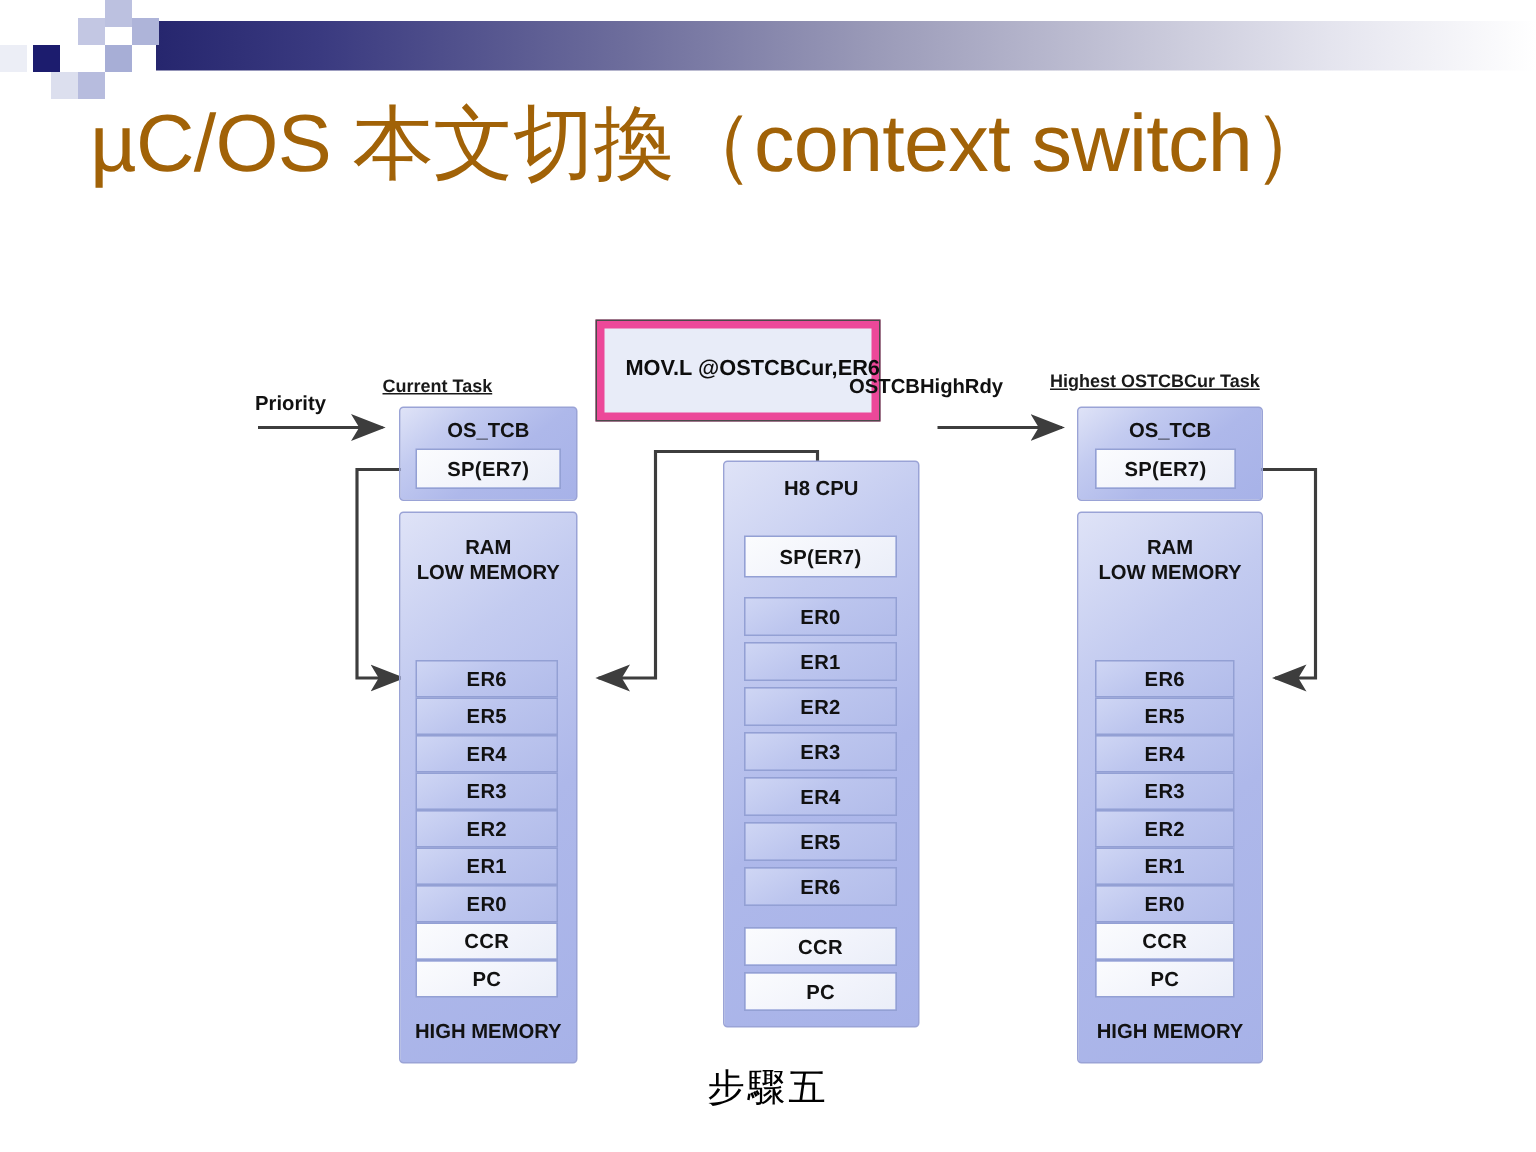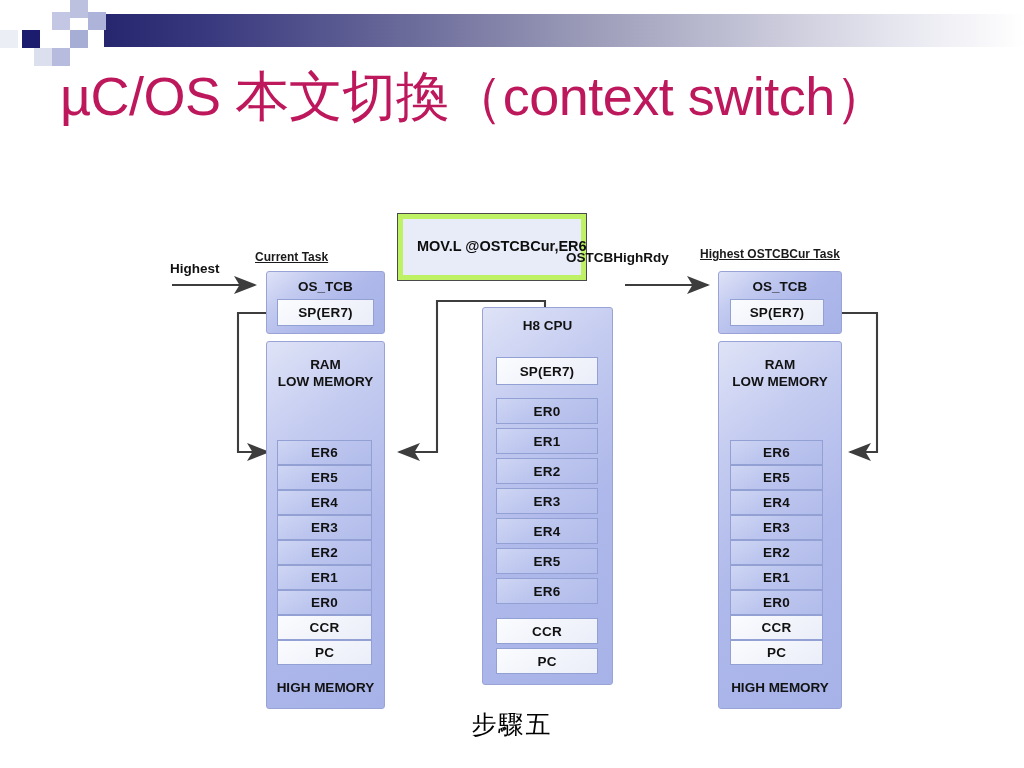--- a/index.html
+++ b/index.html
@@ -26,21 +26,21 @@
   }
   .deco-sq { position: absolute; }
 
   
   #slide-title {
     position: absolute;
     left: 60px; top: 58px;
     width: 900px;
     font-size: 54px;
     line-height: 1.42;
-    color: #be185d;
+    color: #a16207;
     font-weight: 400;
     letter-spacing: -0.5px;
     white-space: pre-wrap;
   }
 
   
   #diagram { position: absolute; left: 0; top: 205px; width: 1024px; height: 563px; }
 
   .col-label {
     position: absolute;
@@ -89,21 +89,21 @@
   }
   .cell.light {
     background: linear-gradient(150deg, #fbfcfe 0%, #f1f3fb 60%, #eaeef8 100%);
   }
 
   
   #instr-box {
     position: absolute;
     box-sizing: border-box;
     border: 1px solid #4a4a4a;
-    background: #bef264;
+    background: #ec4899;
     padding: 5px;
   }
   #instr-inner {
     width: 100%; height: 100%;
     box-sizing: border-box;
     background: #e8ecf8;
     display: flex;
     flex-direction: column;
     justify-content: center;
     padding-left: 14px;
@@ -174,21 +174,21 @@
 
     <path d="M823,108 L877,108 L877,247 L850,247" stroke="#3d3d3d" stroke-width="2.1" fill="none" marker-end="url(#ah)"></path>
   </svg>
 
   <div id="instr-box" style="left:397px; top:8px; width:190px; height:68px;">
     <div id="instr-inner">
       <div class="instr-line">MOV.L @OSTCBCur,ER6</div>
     </div>
   </div>
 
-  <div class="edge-label" style="left:170px; top:56px;">Highest</div>
+  <div class="edge-label" style="left:170px; top:56px;">Priority</div>
   <div class="edge-label" style="left:566px; top:45px;">OSTCBHighRdy</div>
 
   <div class="col-label" style="left:255px; top:45px; width:140px;">Current Task</div>
   <div class="col-label" style="left:700px; top:42px; width:160px;">Highest OSTCBCur Task</div>
 
   <div class="panel" style="left:266px; top:66px; width:119px; height:63px;">
     <div class="panel-title" style="top:6px;">OS_TCB</div>
   </div>
   <div class="cell light" style="left:277px; top:94px; width:97px; height:27px;">SP(ER7)</div>
 

